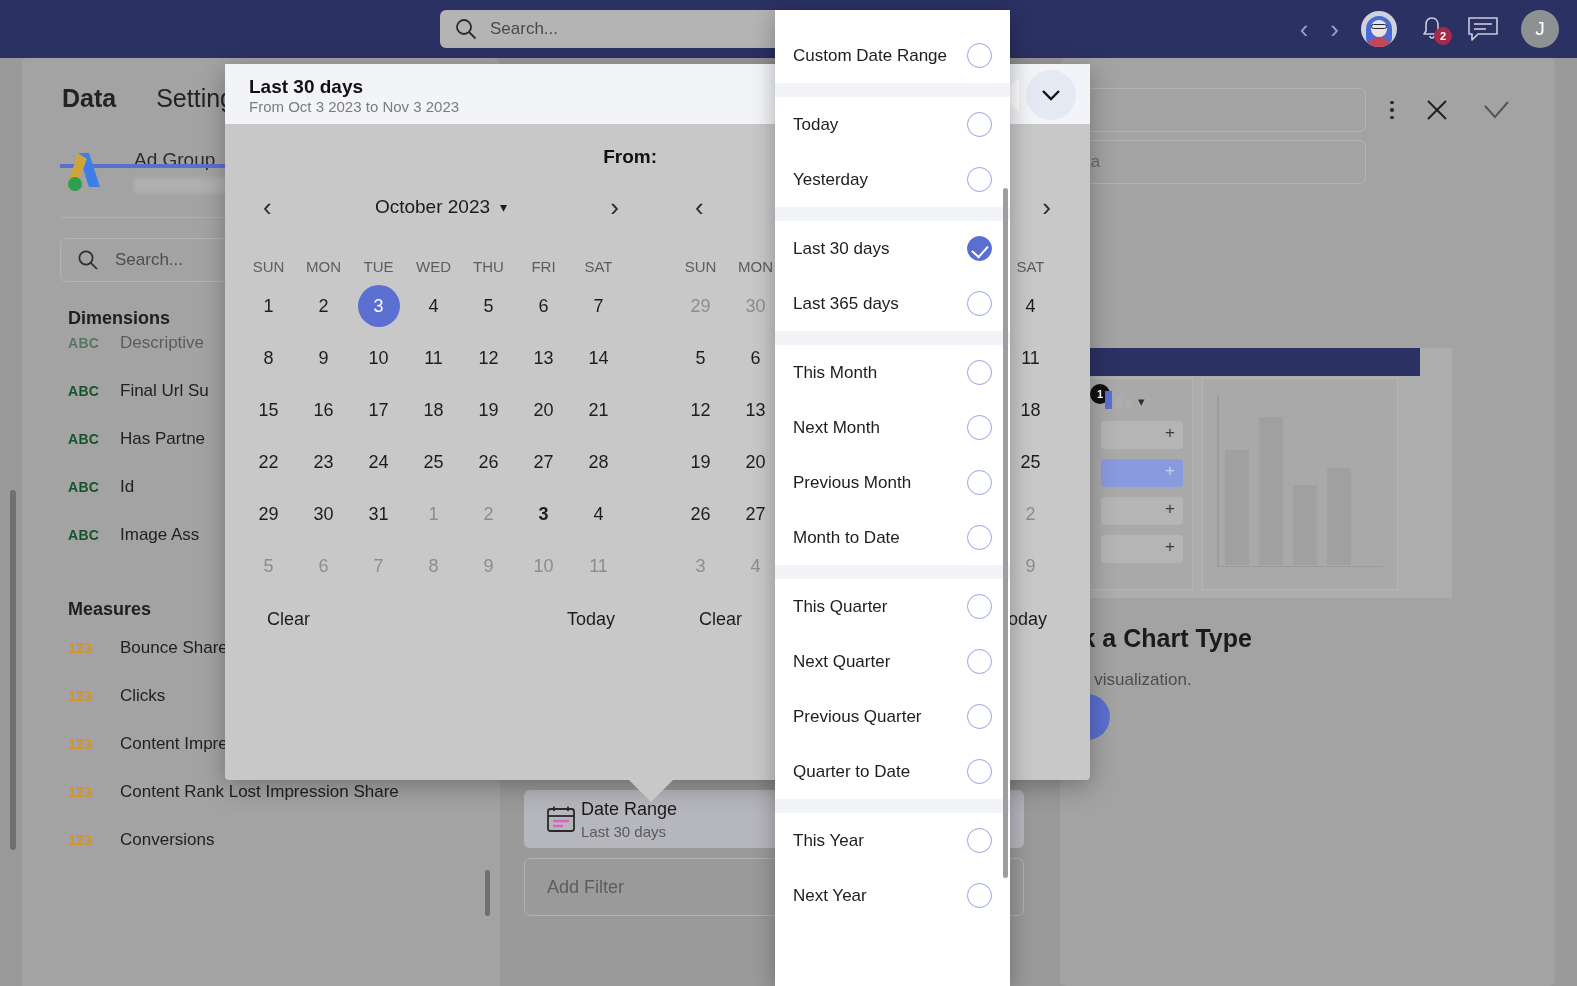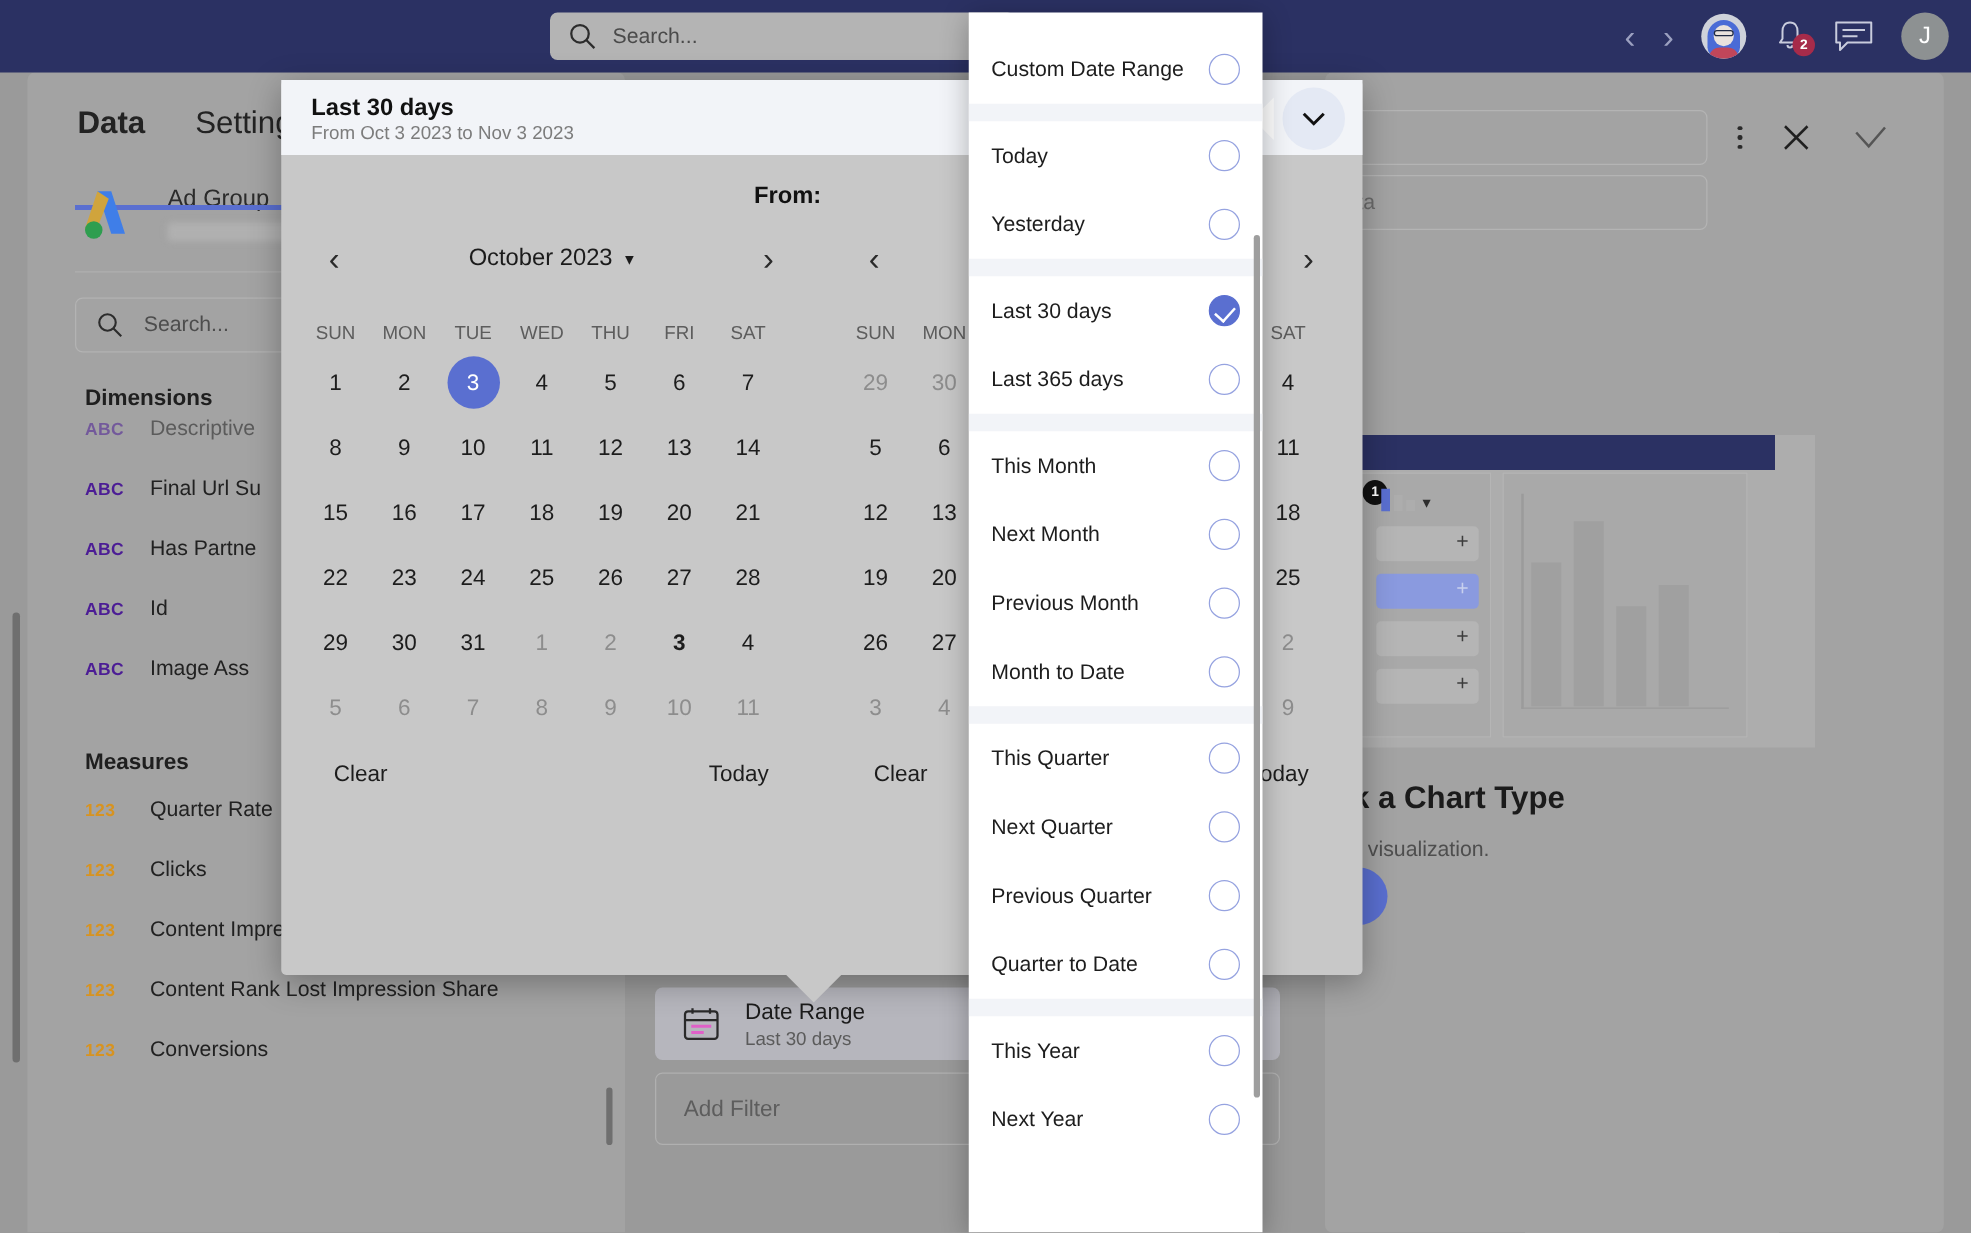--- a/index.html
+++ b/index.html
@@ -72,30 +72,30 @@
   .src-sub { margin-top:7px; width:175px; height:15px; background:#b0b0b0; border-radius:3px; filter:blur(2.5px); }
   .sb-sep { height:1px; background:#b0b0b0; margin:0 0 0 38px; }
   .sb-search {
     margin:20px 38px 0 38px; height:44px; border:1px solid #b3b3b3; border-radius:6px;
     display:flex; align-items:center; gap:16px; padding:0 16px;
   }
   .sb-search .ph { color:#4d4d4d; font-size:17px; }
   .sec-title { font-size:18px; font-weight:bold; color:#1f1f1f; padding:26px 0 4px 46px; }
   .field { display:flex; align-items:center; gap:22px; padding:14px 0 14px 46px; font-size:17px; color:#212121; white-space:nowrap; }
   .ftype { font-size:14px; font-weight:bold; letter-spacing:.3px; width:30px; flex:none; }
-  .ftype.abc { color:#4c1d95; }
+  .ftype.abc { color:#14532d; }
   .ftype.num { color:#d79320; }
   .scroll-track { position:absolute; left:10px; top:490px; width:6px; height:360px; background:#6f6f6f; border-radius:3px; }
   .scroll-track2 { position:absolute; left:463px; top:812px; width:5px; height:46px; background:#6f6f6f; border-radius:3px; }
 
   
   .center-panel { position:absolute; left:500px; top:58px; width:560px; height:928px; }
   .filter-chip {
     position:absolute; left:24px; top:732px; width:500px; height:58px;
-    background:#b6b6bd; border-radius:6px; display:flex; align-items:center; gap:20px; padding:0 22px;
+    background:#b6b6bd; border-radius:6px; display:flex; align-items:center; gap:5px; padding:0 22px;
   }
   .chip-title { font-size:18px; color:#1b1b1b; }
   .chip-sub { font-size:15px; color:#5b5b5b; margin-top:3px; }
   .add-filter {
     position:absolute; left:24px; top:800px; width:500px; height:58px;
     border:1px solid #b0b0b0; border-radius:6px;
     display:flex; align-items:center; justify-content:space-between; padding:0 22px;
     color:#5d5d5d; font-size:18px;gap:11px;
   }
 
@@ -259,21 +259,21 @@
         <div class="field">
           <span class="ftype abc">ABC</span>
           <span>Image Ass</span>
         </div>
       </div>
 
       <div class="sec-title" style="padding-top:18px">Measures</div>
       <div>
         <div class="field">
           <span class="ftype num">123</span>
-          <span>Quarter Rate</span>
+          <span>Bounce Share</span>
         </div>
         <div class="field">
           <span class="ftype num">123</span>
           <span>Clicks</span>
         </div>
         <div class="field">
           <span class="ftype num">123</span>
           <span>Content Impression Share</span>
         </div>
         <div class="field">

